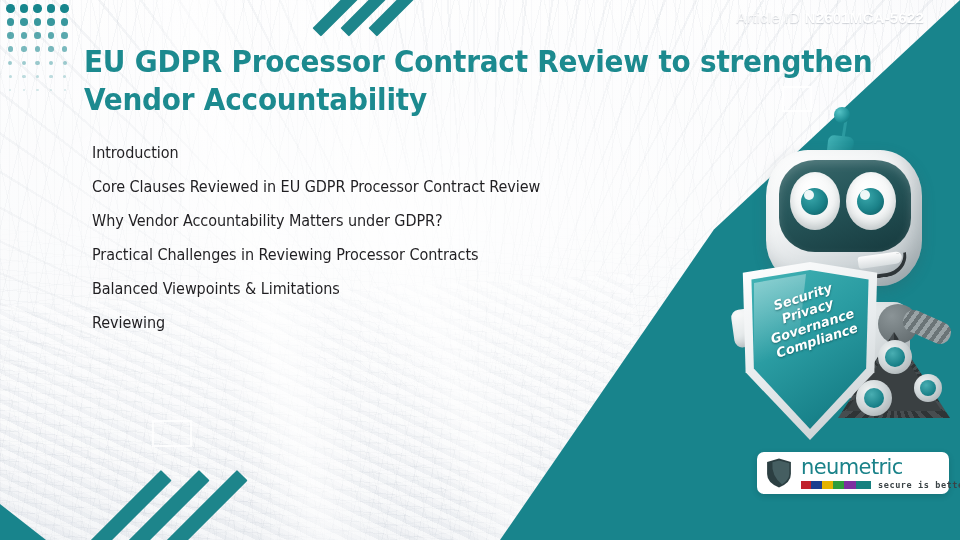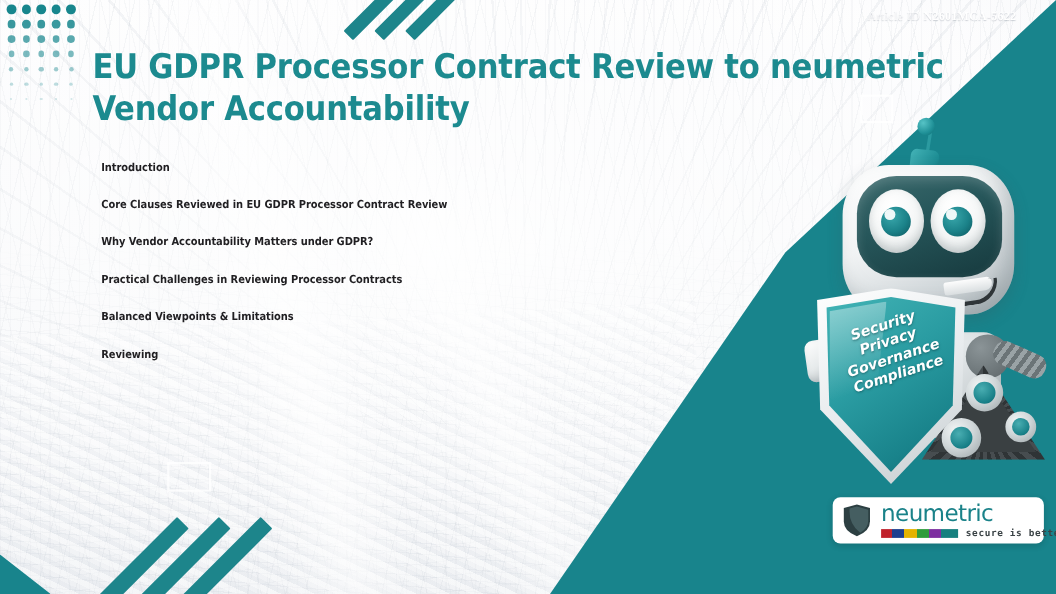--- a/index.html
+++ b/index.html
@@ -104,43 +104,42 @@
   }
   #teal-corner-bl {
     position:absolute; left:0; bottom:0; width:46px; height:40px;
     background:#18848c;
     clip-path:polygon(0% 100%, 100% 100%, 0% 10%);
   }
 
   
   #article-id {
     position:absolute; right:36px; top:9px;
-    font-size:11px; letter-spacing:.3px;
+    font-size:15px; letter-spacing:.3px;
     color:rgba(255,255,255,.92);
     text-shadow:0 1px 1px rgba(120,130,142,.35);
     white-space:nowrap;
-    font-family:Liberation Serif, serif;
   }
   #article-id .lbl { font-weight:400; color:rgba(255,255,255,.8); }
   #article-id .val { font-weight:700; color:#ffffff; letter-spacing:.2px; }
 
   #slide-title {
     position:absolute; left:84px; top:42px; width:800px;
     font-family:"DejaVu Sans Condensed","Liberation Sans Narrow","Liberation Sans", sans-serif;
     font-size:31px; font-weight:700; line-height:1.23;
     color:#1c8a8f;
     letter-spacing:-.2px;
     font-stretch:condensed;
   }
 
   
   #agenda { position:absolute; left:92px; top:136px; width:660px; }
   .agenda-item {
     font-family:"DejaVu Sans Condensed","Liberation Sans Narrow","Liberation Sans", sans-serif;
-    font-size:10px; font-weight:700; color:#201f22;
+    font-size:16px; font-weight:400; color:#201f22;
     line-height:1; margin-bottom:0;
     height:34px; display:flex; align-items:center;
     letter-spacing:-.05px;
     font-stretch:condensed;
     white-space:nowrap;
   }
 
   
   #robot { position:absolute; left:726px; top:104px; width:234px; height:330px; }
   #robot .piece { position:absolute; }
@@ -398,21 +397,21 @@
   </div>
 
   <div id="teal-wedge"></div>
   <div id="teal-corner-bl"></div>
 
   <div id="article-id">
     <span class="lbl">Article ID</span>
     <span class="val">N2601MCA-5622</span>
   </div>
 
-  <h1 id="slide-title">EU GDPR Processor Contract Review to neumetric Vendor Accountability</h1>
+  <h1 id="slide-title">EU GDPR Processor Contract Review to strengthen Vendor Accountability</h1>
 
   <div id="agenda">
       <div class="agenda-item">Introduction</div>
       <div class="agenda-item">Core Clauses Reviewed in EU GDPR Processor Contract Review</div>
       <div class="agenda-item">Why Vendor Accountability Matters under GDPR?</div>
       <div class="agenda-item">Practical Challenges in Reviewing Processor Contracts</div>
       <div class="agenda-item">Balanced Viewpoints &amp; Limitations</div>
       <div class="agenda-item">Reviewing</div>
     </div>
 

